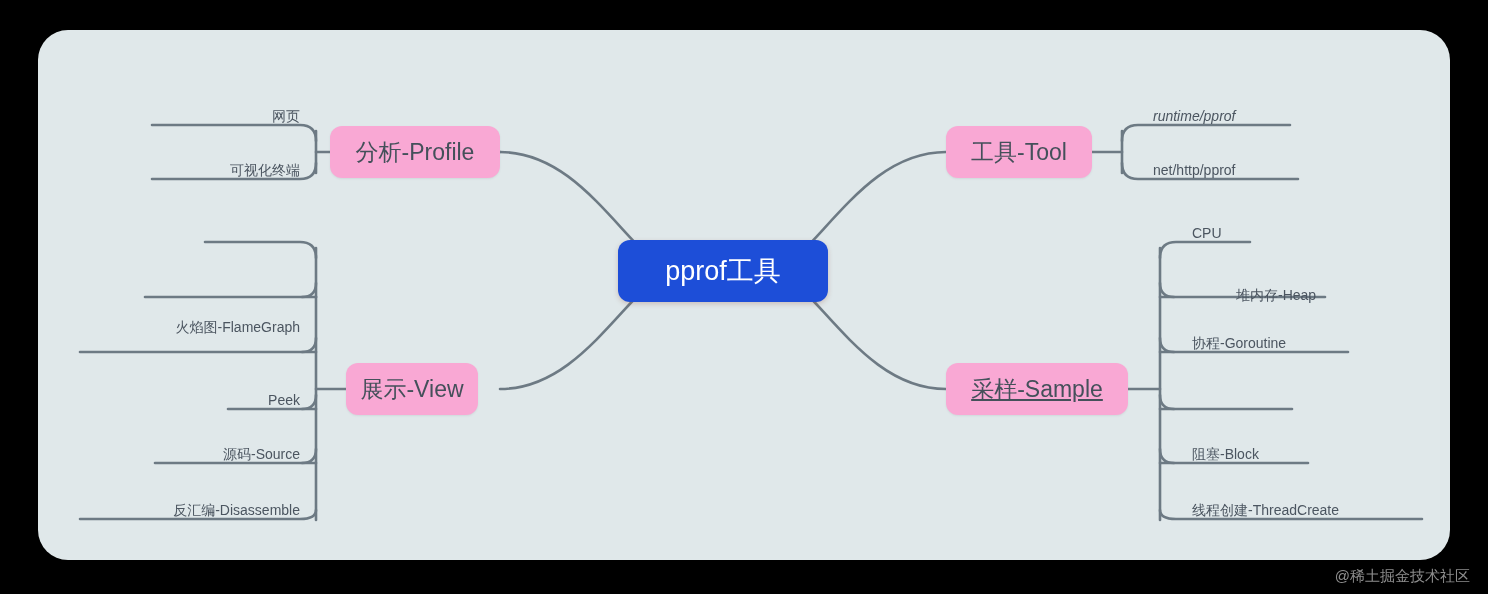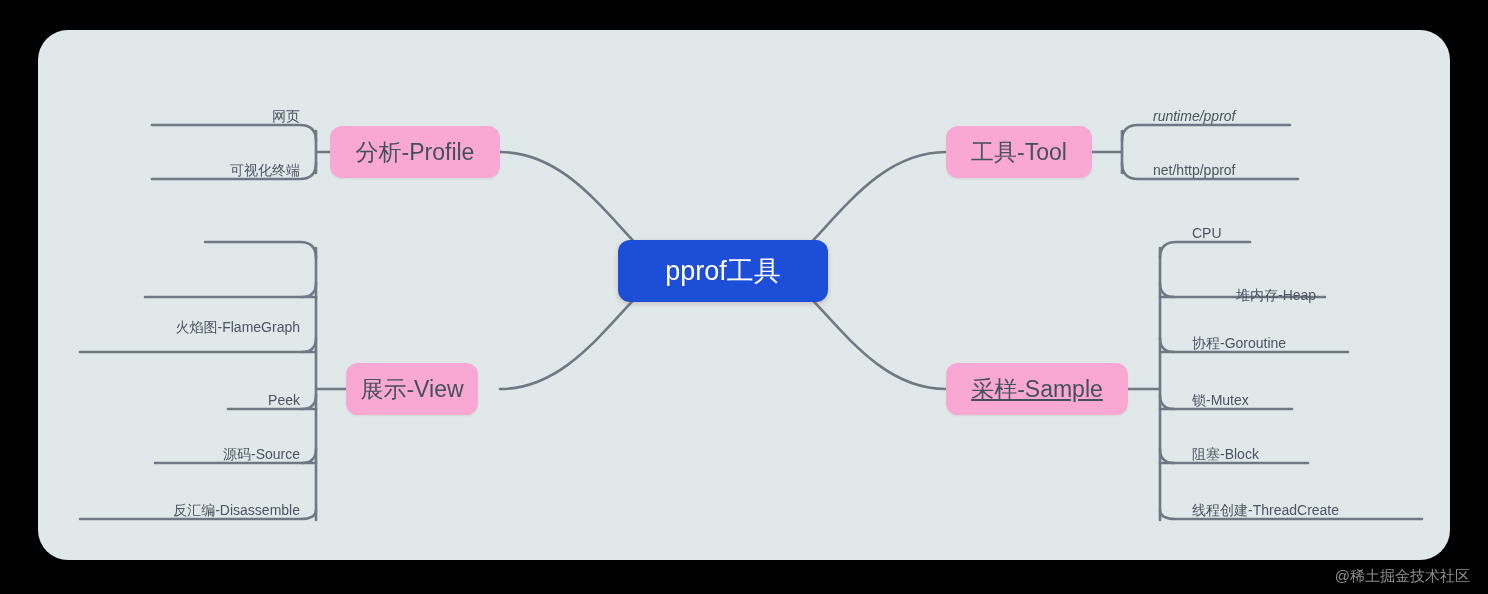--- a/index.html
+++ b/index.html
@@ -149,23 +149,20 @@
 
   <div class="leaf right" style="left:1192px;top:202px;width:70px;height:38px;">
     <span>CPU</span>
   </div>
   <div class="leaf right" style="left:1192px;top:264px;width:150px;height:38px;margin-left:44px;">
     <span>堆内存-Heap</span>
   </div>
   <div class="leaf right" style="left:1192px;top:312px;width:175px;height:38px;text-align:right;">
     <span>协程-Goroutine</span>
   </div>
-  <div class="leaf right" style="left:1192px;top:369px;width:120px;height:38px;">
-    <span>锁-Mutex</span>
-  </div>
   <div class="leaf right" style="left:1192px;top:423px;width:130px;height:38px;">
     <span>阻塞-Block</span>
   </div>
   <div class="leaf right" style="left:1192px;top:479px;width:245px;height:38px;">
     <span>线程创建-ThreadCreate</span>
   </div>
 
   <div id="watermark">@稀土掘金技术社区</div>
 
 </div>

